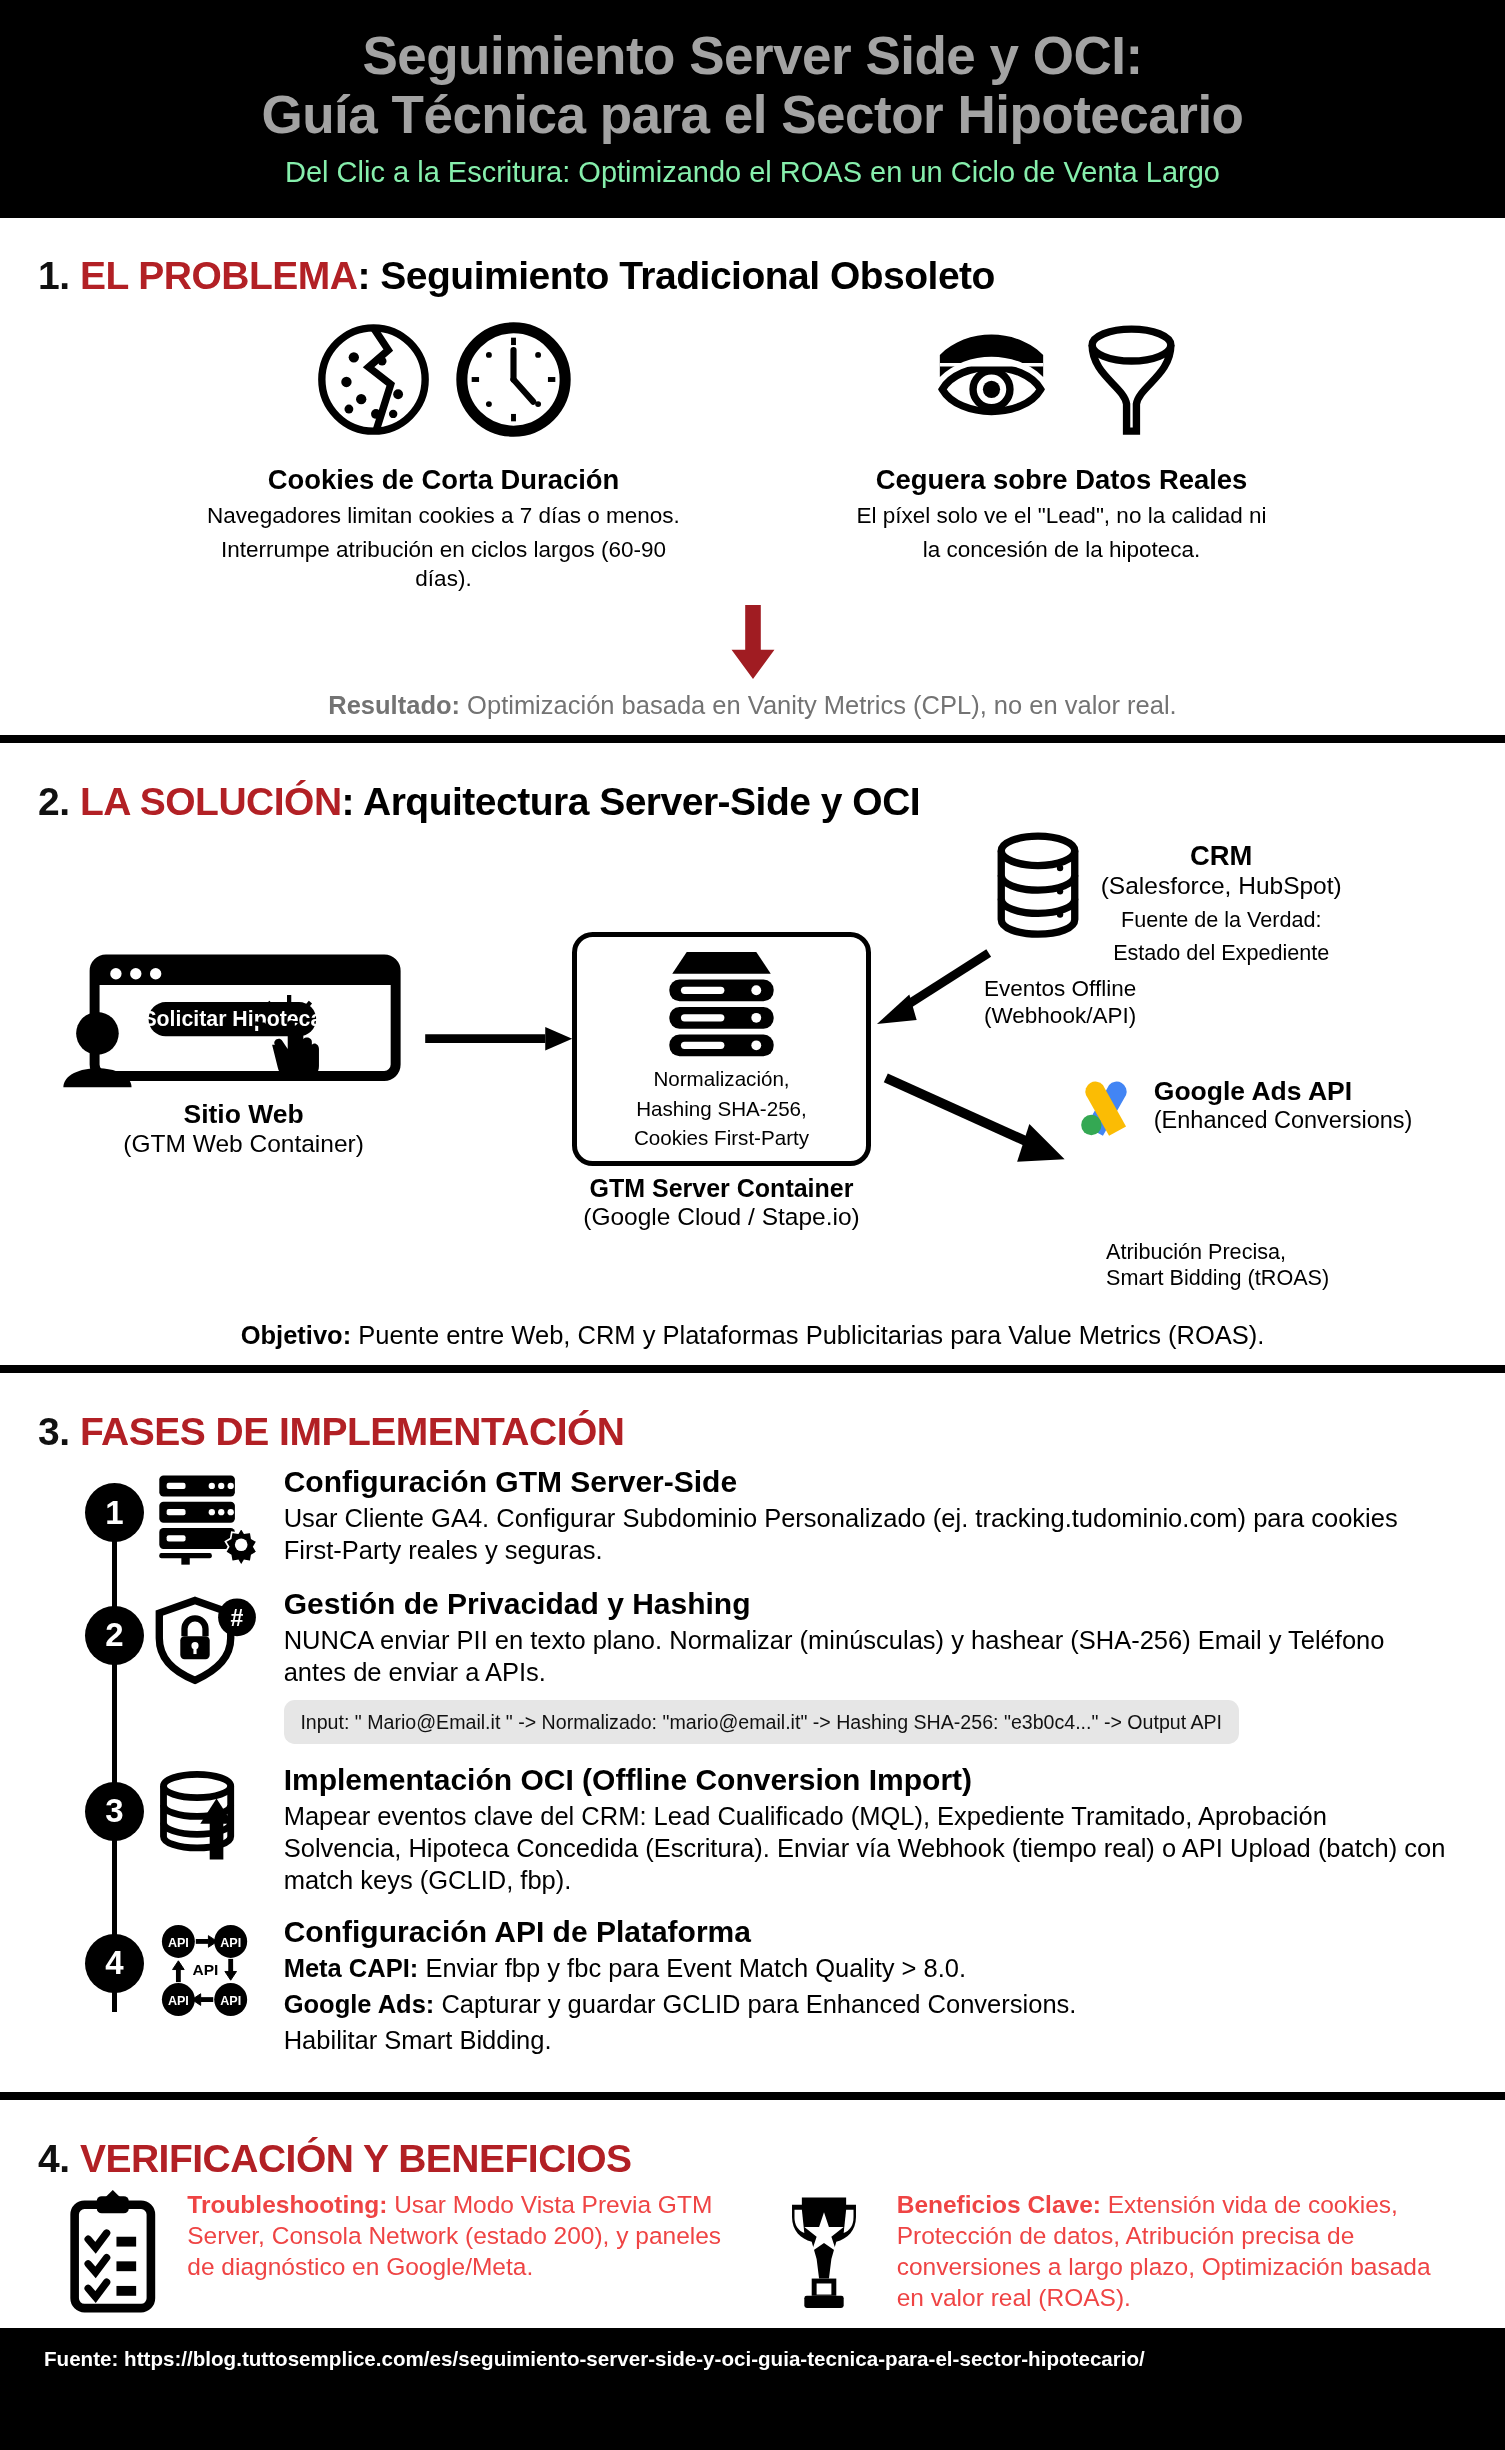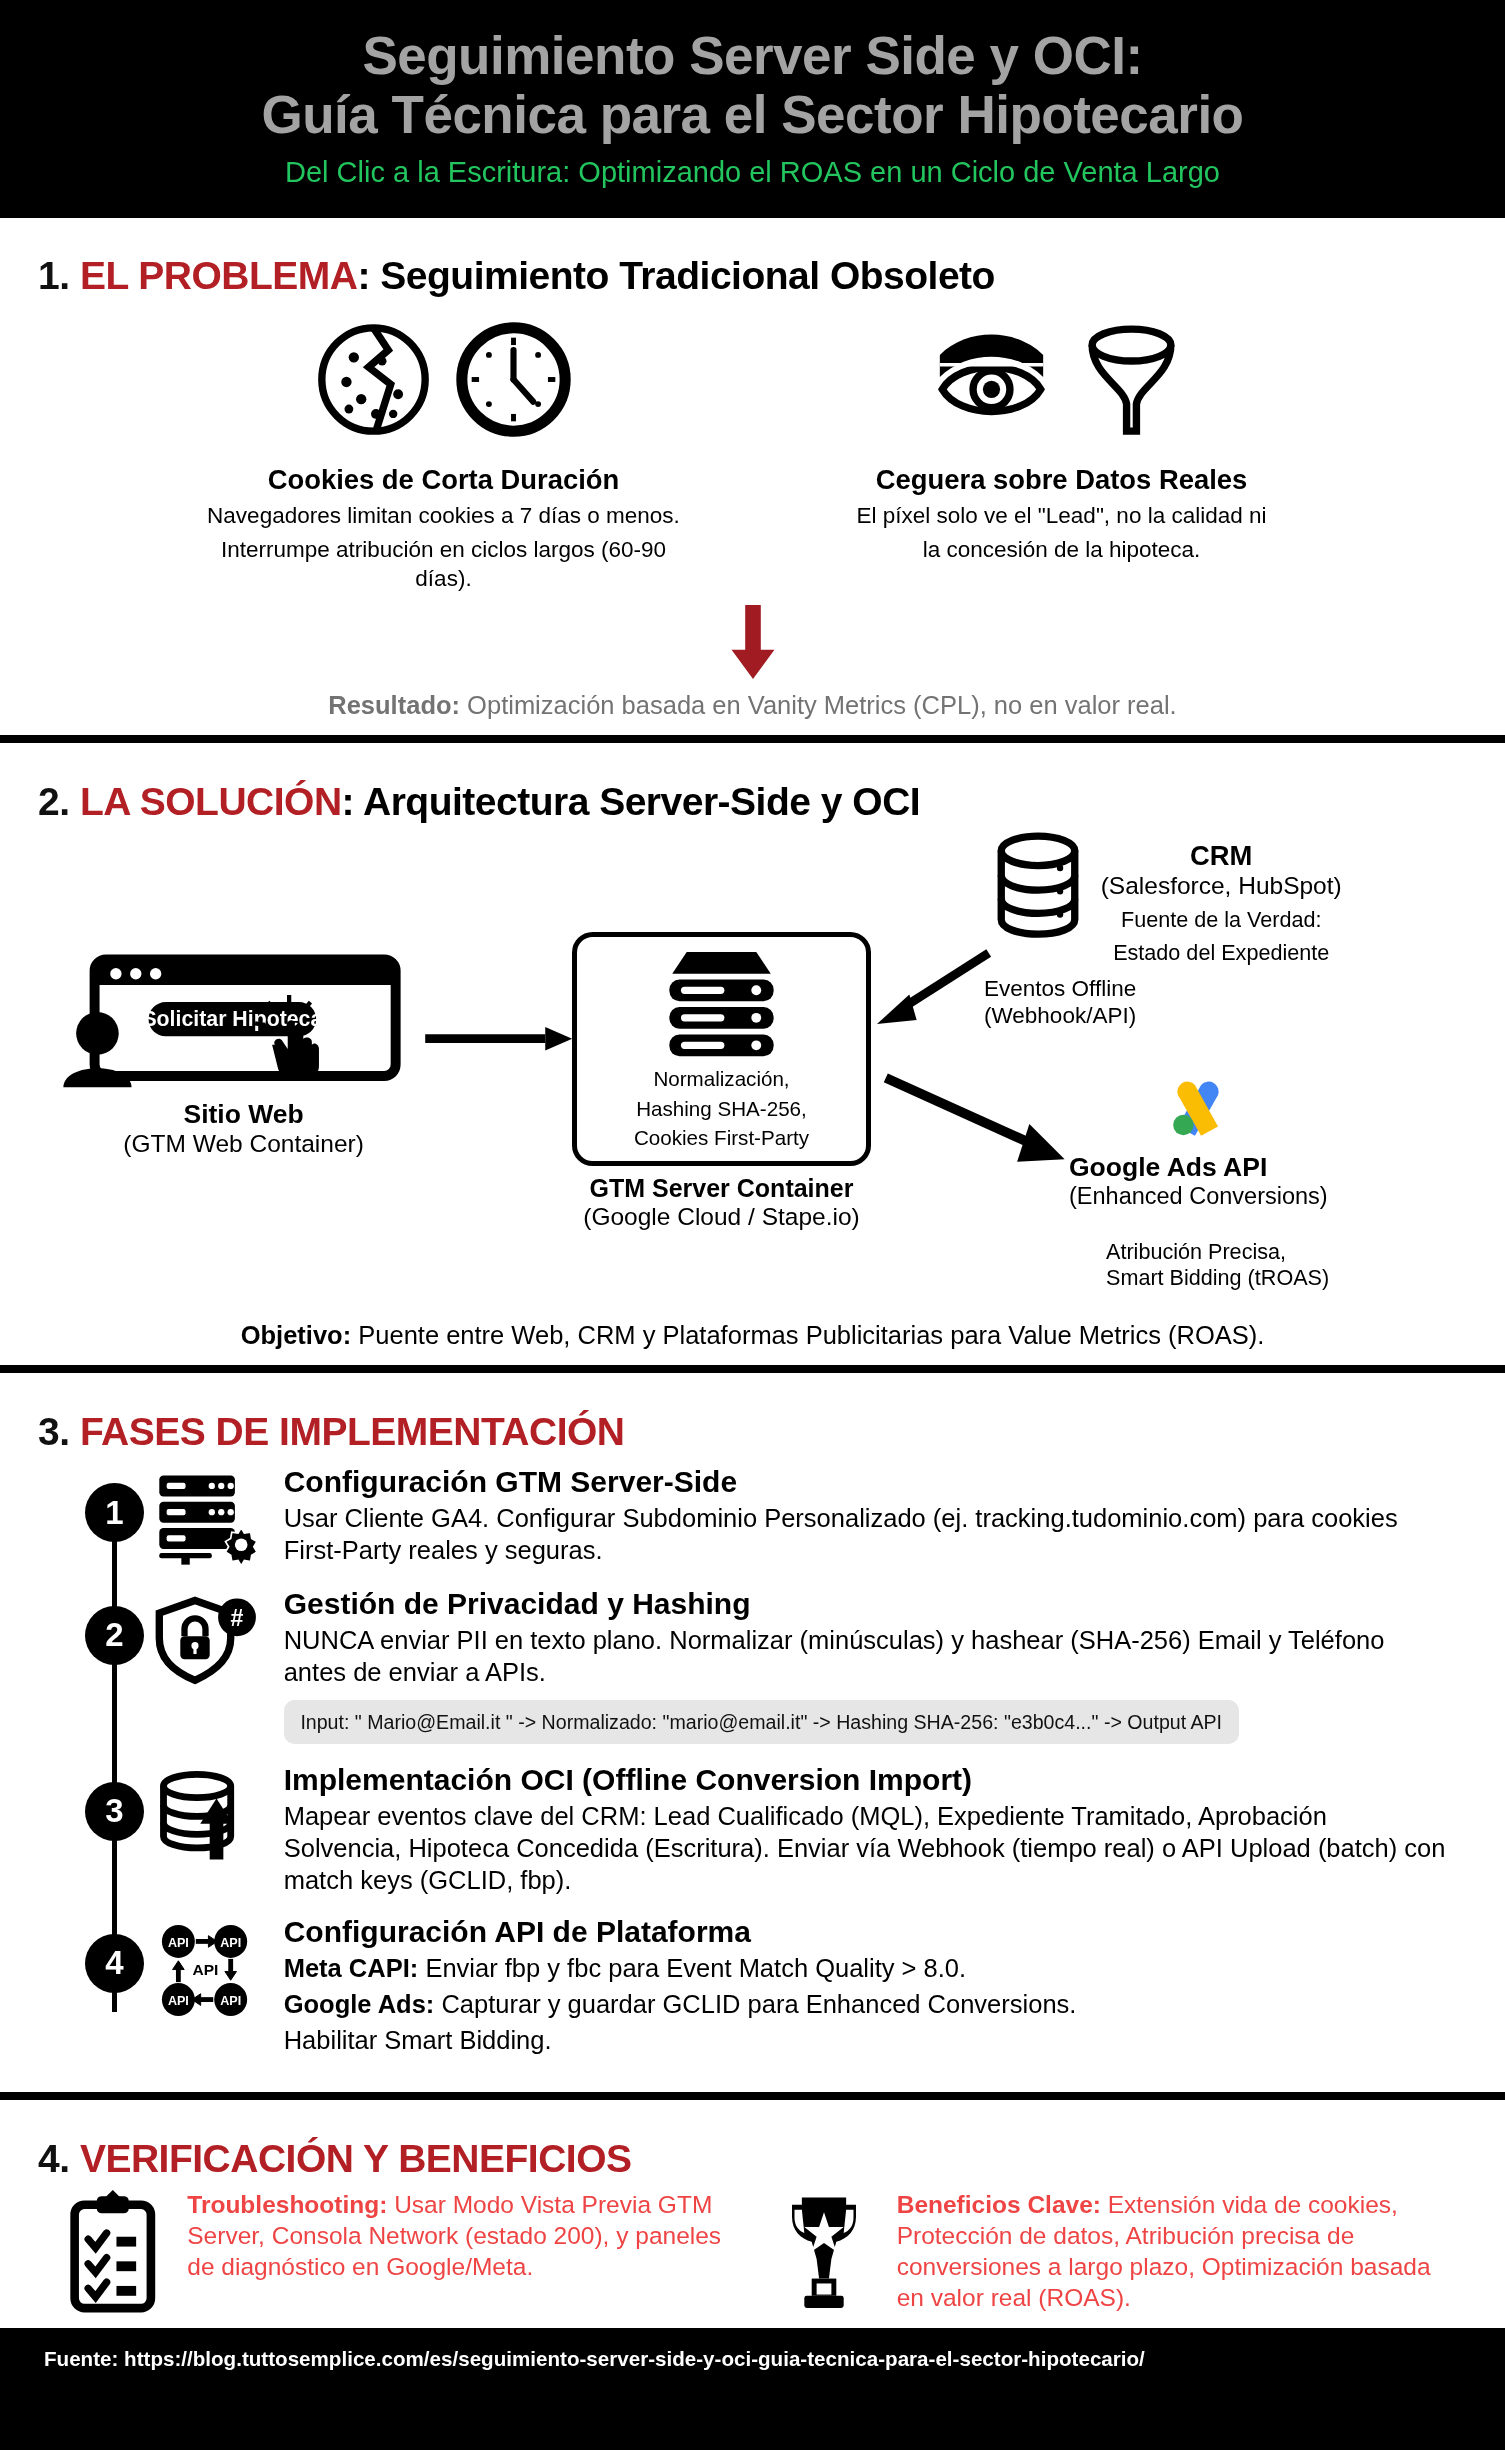--- a/index.html
+++ b/index.html
@@ -19,21 +19,21 @@
     padding:25.5px 44px 19.6px 44px;
     text-align:center;
     flex:0 0 auto;
   }
   .header h1 {
     color:#a3a3a3;
     font-size:53px; line-height:1.12;
     font-weight:bold; letter-spacing:-0.5px;
   }
   .header .subtitle {
-    color:#22c55e;
+    color:#86efac;
     font-size:29px; font-weight:normal;
     margin-top:10.8px; line-height:1.2;
   }
 
   .divider { background:#000; height:8.3px; width:100%; flex:0 0 auto; }
 
   
   .section { padding:20.6px 38px 14.7px 38px; flex:0 0 auto; }
   .sec-title {
     font-size:39px; font-weight:bold; color:#000;
@@ -74,21 +74,21 @@
   .gtm-sub { font-size:24.5px; }
 
   .crm-node { left:951px; top:3.9px; display:flex; align-items:flex-start; gap:13.7px; }
   .crm-txt { padding-top:8.8px; }
   .crm-title { font-size:27.4px; font-weight:bold; text-align:center; }
   .crm-sub { font-size:24.5px; text-align:center; }
   .crm-note { font-size:21.6px; line-height:1.22; text-align:center; margin-top:6.9px; }
 
   .offline-lbl { position:absolute; left:946px; top:147px; font-size:22.5px; line-height:1.2; }
 
-  .ads-node  { position:absolute; left:1031px; top:240px; display:flex; align-items:center; gap:10.8px;flex-direction:column; }
+  .ads-node  { position:absolute; left:1031px; top:240px; display:flex; align-items:center; gap:10.8px; }
   .meta-node { position:absolute; left:1031px; top:338px; display:flex; align-items:center; gap:10.8px; }
   .plat-title { font-size:26.5px; font-weight:bold; }
   .plat-sub { font-size:23.5px; }
   .atrib-note { position:absolute; left:1068px; top:411px; font-size:21.6px; line-height:1.23; }
 
   .objective {
     text-align:center; font-size:25.5px; margin-top:3.9px; color:#000;
   }
   .objective b { font-weight:bold; }
 

